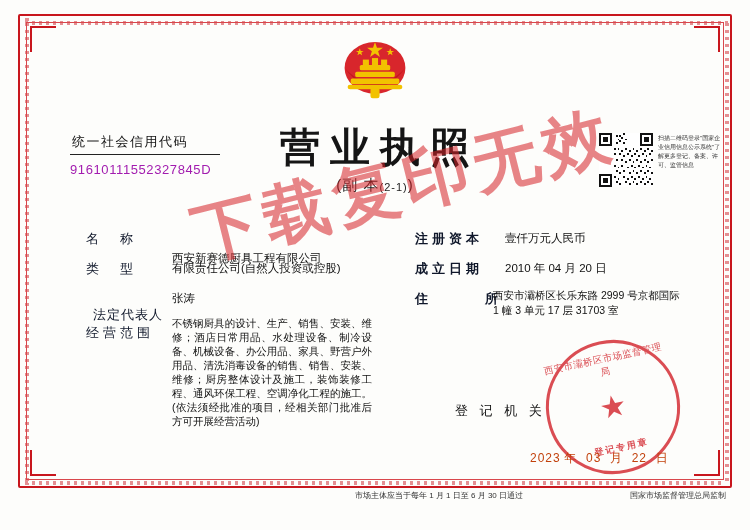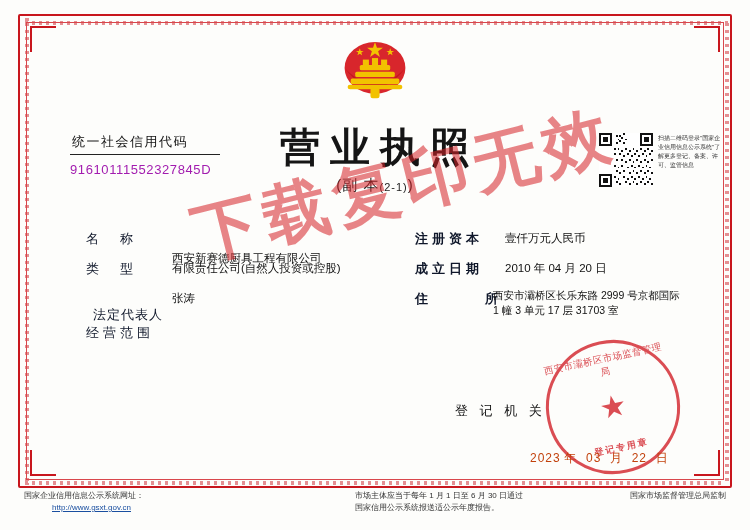--- a/index.html
+++ b/index.html
@@ -330,20 +330,21 @@
   <div class="field-label lbl-name">名　称</div>
   <div class="field-value val-name">西安新赛德厨具工程有限公司</div>
 
   <div class="field-label lbl-type">类　型</div>
   <div class="field-value val-type">有限责任公司(自然人投资或控股)</div>
 
   <div class="field-label lbl-legal">法定代表人</div>
   <div class="field-value val-legal">张涛</div>
 
   <div class="field-label lbl-scope">经营范围</div>
+  <div class="field-value val-scope">不锈钢厨具的设计、生产、销售、安装、维修；酒店日常用品、水处理设备、制冷设备、机械设备、办公用品、家具、野营户外用品、清洗消毒设备的销售、销售、安装、维修；厨房整体设计及施工，装饰装修工程、通风环保工程、空调净化工程的施工。(依法须经批准的项目，经相关部门批准后方可开展经营活动)</div>
 
   <div class="field-label lbl-cap">注册资本</div>
   <div class="field-value val-cap">壹仟万元人民币</div>
 
   <div class="field-label lbl-est">成立日期</div>
   <div class="field-value val-est">2010 年 04 月 20 日</div>
 
   <div class="field-label lbl-addr">住　所</div>
   <div class="field-value val-addr">西安市灞桥区长乐东路 2999 号京都国际 1 幢 3 单元 17 层 31703 室</div>
 
@@ -360,26 +361,21 @@
     <span>年</span>
     <span class="d-mon">03</span>
     <span>月</span>
     <span class="d-day">22</span>
     <span>日</span>
   </div>
 
   <div class="watermark">下载复印无效</div>
 
   <div class="footer">
-    <div class="f-left">
-      <div>国家企业信用信息公示系统网址：</div>
-      <div style="color:#1a4fa0;text-decoration:underline;margin-left:28px;">http://www.gsxt.gov.cn</div>
-    </div>
     <div class="f-mid">
       <div>市场主体应当于每年 1 月 1 日至 6 月 30 日通过</div>
-      <div>国家信用公示系统报送适公示年度报告。</div>
     </div>
     <div class="f-right">
       <div>国家市场监督管理总局监制</div>
     </div>
   </div>
 
 </div>
 
 </body></html>

